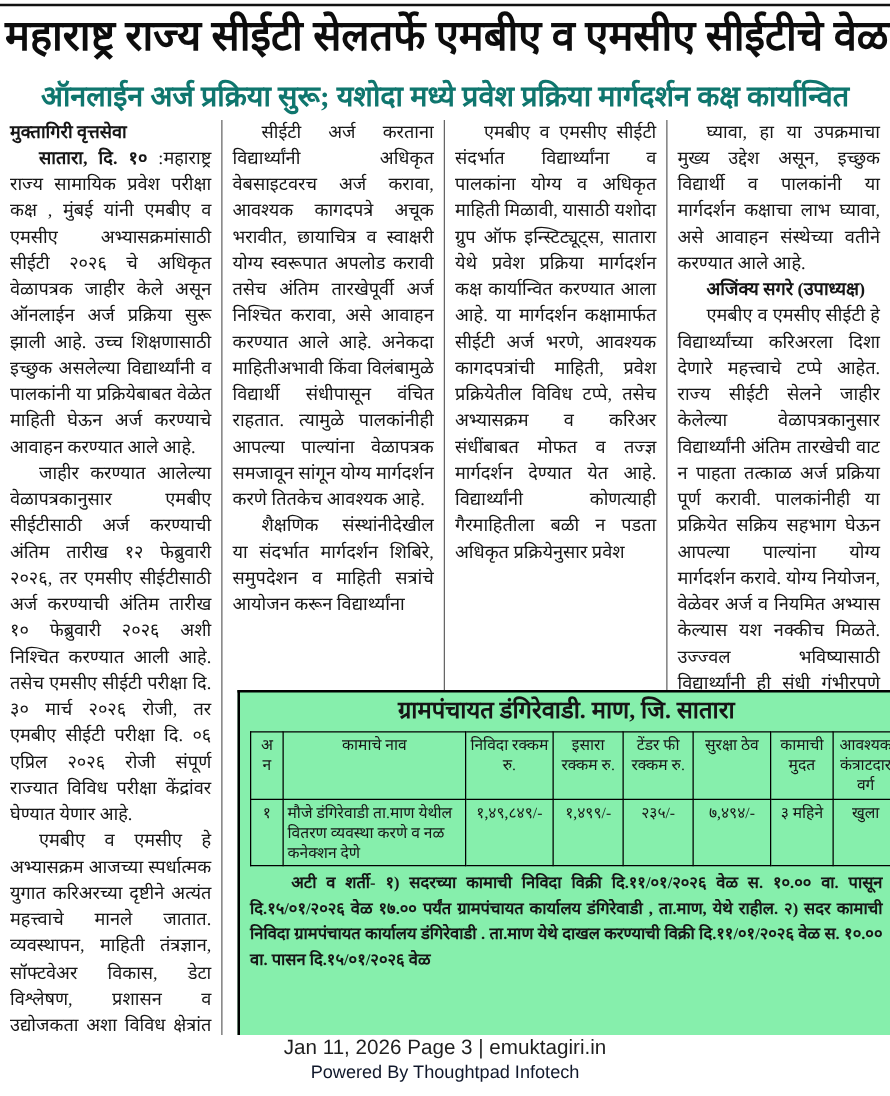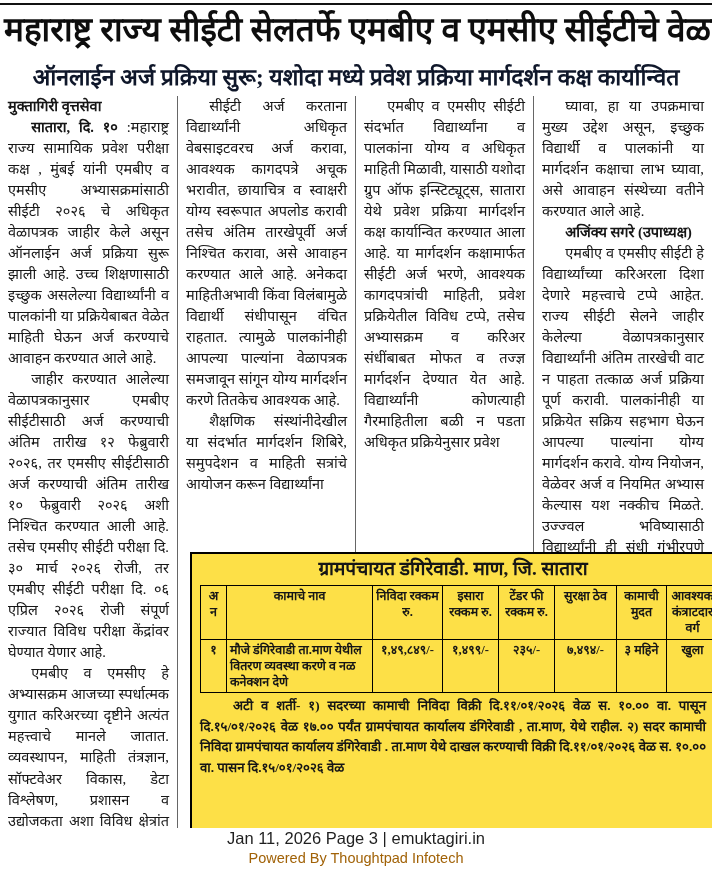--- a/index.html
+++ b/index.html
@@ -20,39 +20,39 @@
   .headline {
     position:absolute; left:4px; top:10px; width:704px;
     font-size:34px; font-weight:bold; line-height:1.2;
     text-align:center; white-space:nowrap;
     transform:scaleX(.98); transform-origin:left center;
     color:#0d0d0d;
   }
   .subheadline {
     position:absolute; left:10px; top:60px; width:692px;
     font-size:23px; font-weight:bold; text-align:center; white-space:nowrap;
-    color:#0f172a;
+    color:#0f766e;
   }
   .columns {
     position:absolute; left:0; top:96px; width:712px; height:736px;
     display:flex;
   }
   .col {
     width:178px; padding:0 8px;
     font-size:14.5px; line-height:1.45; text-align:justify;
     border-right:1px solid #666;
   }
   .col:last-child { border-right:none; }
   .col p { text-indent:1.6em; }
   .byline { font-weight:bold; text-indent:0 !important; }
   .dateline { font-weight:bold; }
   .author-line { font-weight:bold; text-align:left; }
   .tender-box {
     position:absolute; left:190px; top:552px; width:522px; height:281px;
-    background:#fde047;
+    background:#86efac;
     border:2px solid #000; border-right:none; border-bottom:none;
     padding:3px 6px 0 8px;
     z-index:5;
     overflow:hidden;
   }
   .tender-title {
     text-align:center; font-weight:bold; font-size:19px; line-height:1.25;
   }
   .tender-subtitle {
     text-align:center; font-weight:bold; font-size:19px; line-height:1.3;
@@ -60,36 +60,36 @@
   .tender-intro {
     font-size:13.2px; font-weight:bold; line-height:1.5;
     text-align:justify; text-indent:2em; margin-top:2px;
   }
   .tender-table {
     width:100%; border-collapse:collapse; table-layout:fixed;
     margin-top:4px; font-size:12.5px;
   }
   .tender-table th, .tender-table td {
     border:1px solid #000; padding:2px 3px; vertical-align:top;
-    font-weight:bold; line-height:1.3;
+    font-weight:normal; line-height:1.3;
   }
   .tender-table th { text-align:center; }
   .tender-table td { text-align:center; }
   .tender-table td.work-name { text-align:left; }
   .tender-terms {
     font-size:13.2px; font-weight:bold; line-height:1.55;
     text-align:justify; text-indent:2.5em; margin-top:3px;
   }
   .footer {
     position:absolute; left:0; top:828px; width:712px; height:43px;
     background:#fff; text-align:center; z-index:6;
     font-family:"Liberation Sans", sans-serif; color:#1f1f1f;
   }
   .footer-line1 { font-size:16.5px; line-height:1.3; }
-  .footer-line2 { font-size:14.5px; line-height:1.35; color:#a16207; }
+  .footer-line2 { font-size:14.5px; line-height:1.35; color:#0f172a; }
 </style>
 </head>
 <body>
 
 <div class="page">
 
   <div class="top-rule"></div>
 
   <div class="headline">महाराष्ट्र राज्य सीईटी सेलतर्फे एमबीए व एमसीए सीईटीचे वेळापत्रक जाहीर</div>
   <div class="subheadline">ऑनलाईन अर्ज प्रक्रिया सुरू; यशोदा मध्ये प्रवेश प्रक्रिया मार्गदर्शन कक्ष कार्यान्वित</div>

